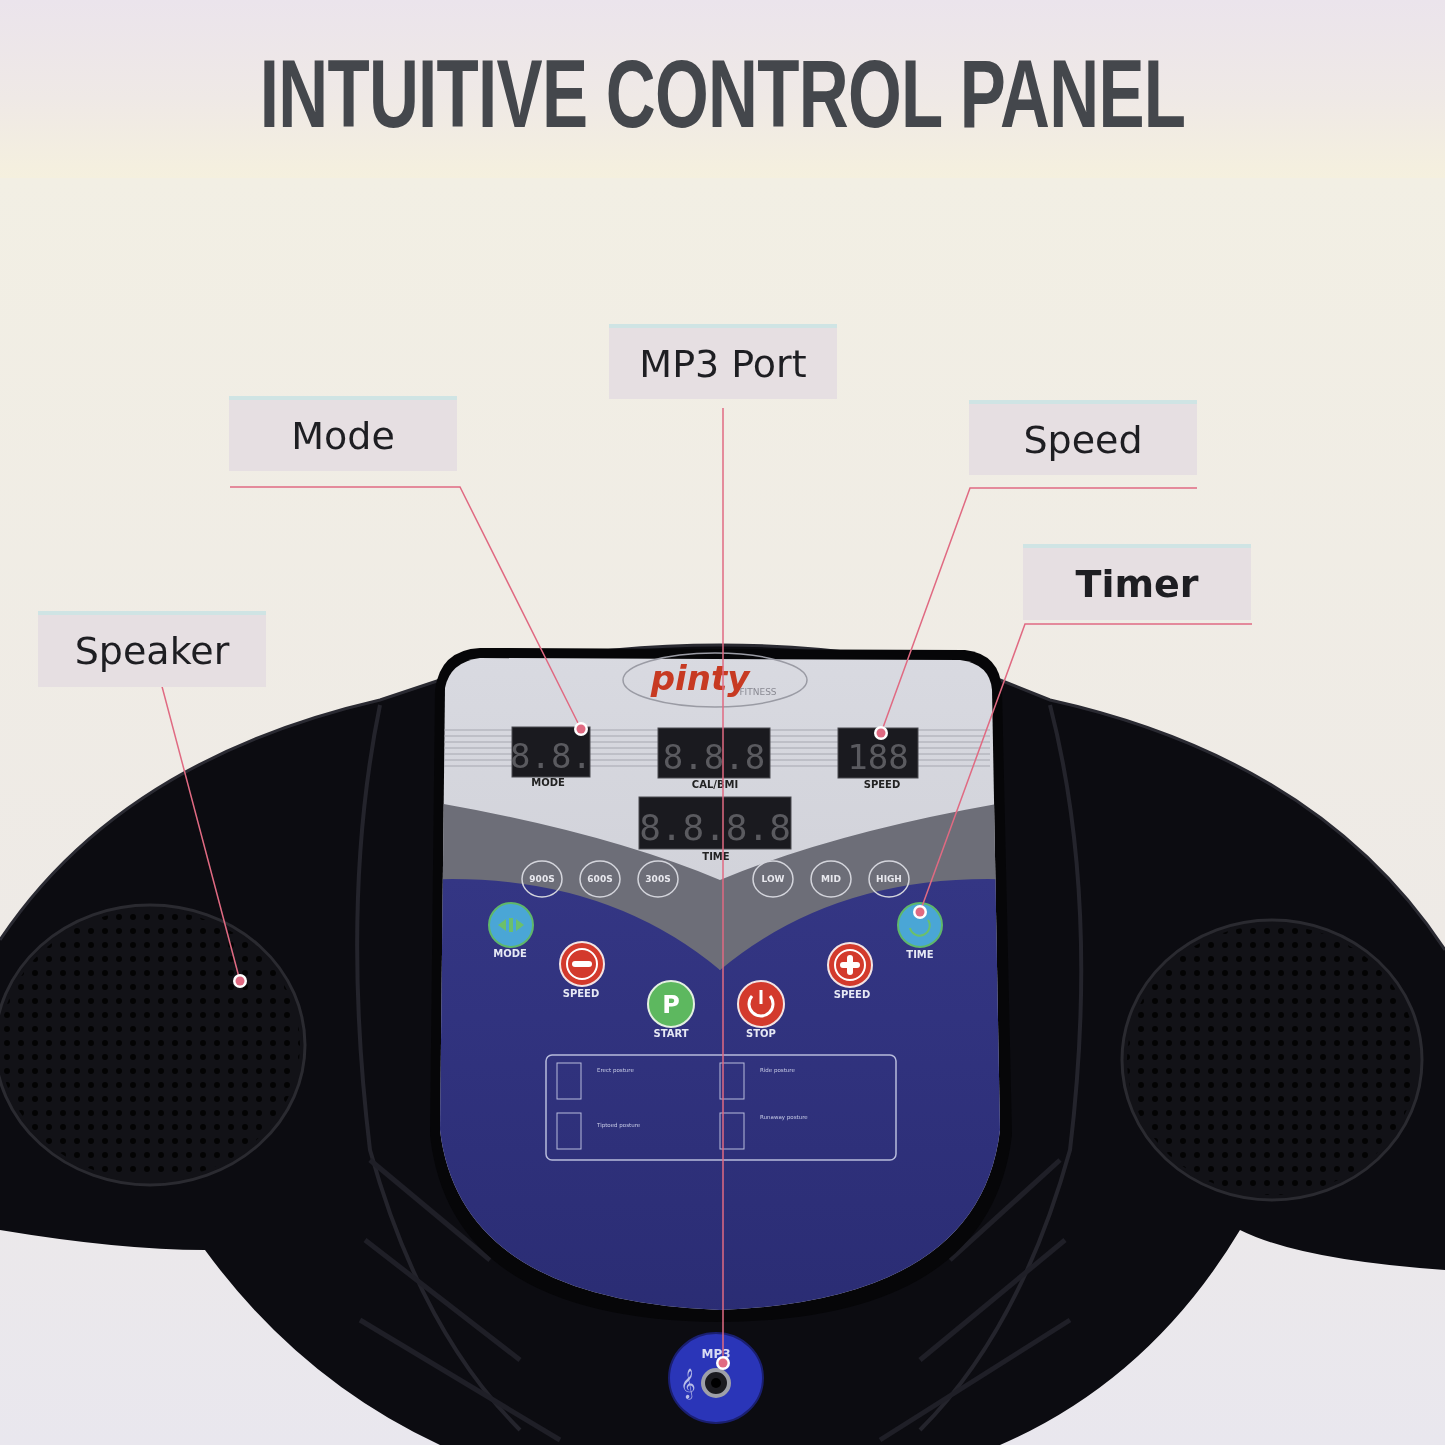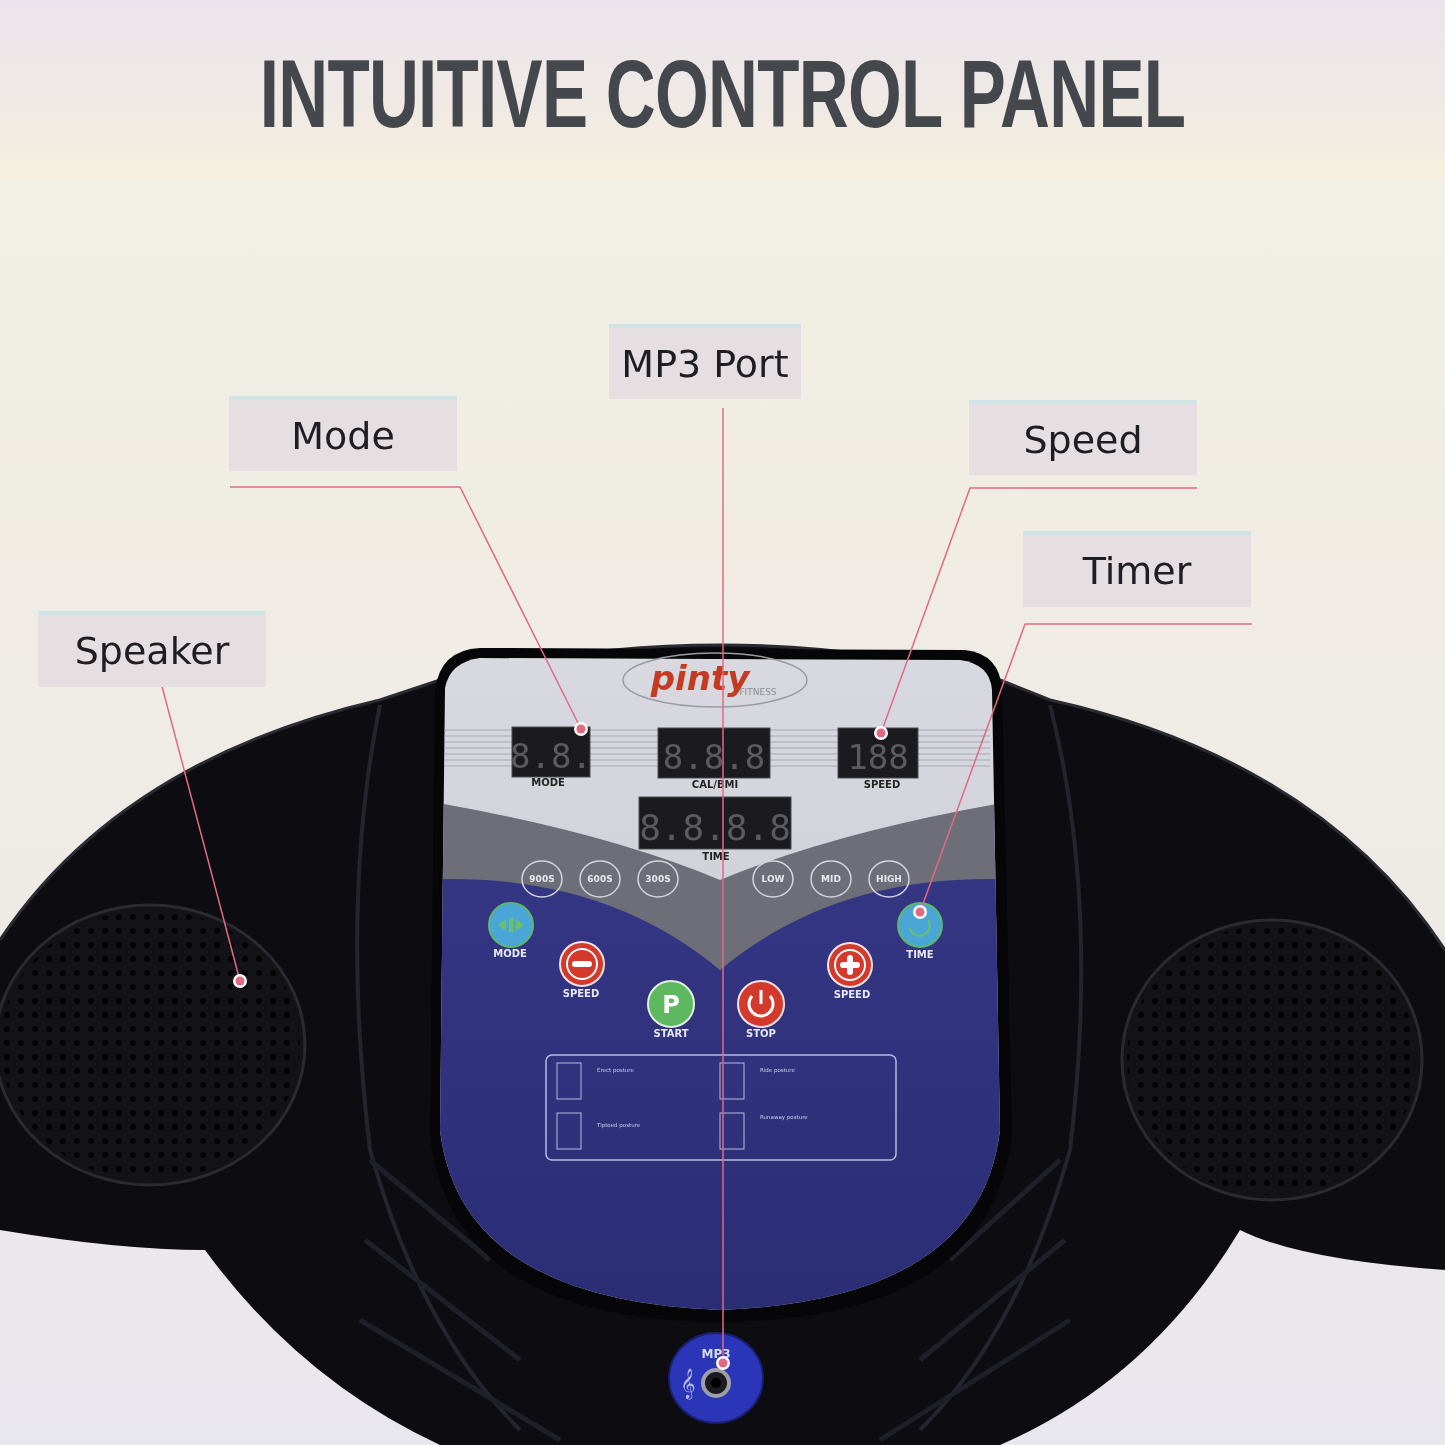--- a/index.html
+++ b/index.html
@@ -234,17 +234,17 @@
       <circle cx="581" cy="729" r="4.5" fill="#e06a82"></circle>
     <circle cx="881" cy="733" r="7" fill="#fff"></circle>
       <circle cx="881" cy="733" r="4.5" fill="#e06a82"></circle>
     <circle cx="920" cy="912" r="7" fill="#fff"></circle>
       <circle cx="920" cy="912" r="4.5" fill="#e06a82"></circle>
     <circle cx="240" cy="981" r="7" fill="#fff"></circle>
       <circle cx="240" cy="981" r="4.5" fill="#e06a82"></circle>
   </g>
 </svg>
 
-<div class="callout" style="left:609px; top:324px; width:192px; height:75px;">MP3 Port</div>
+<div class="callout" style="left:609px; top:324px; width:228px; height:75px;">MP3 Port</div>
 <div class="callout" style="left:229px; top:396px; width:228px; height:75px;">Mode</div>
 <div class="callout" style="left:969px; top:400px; width:228px; height:75px;">Speed</div>
-<div class="callout" style="left:1023px; top:531px; width:228px; height:76px;">Timer</div>
+<div class="callout" style="left:1023px; top:544px; width:228px; height:76px;font-weight:bold;">Timer</div>
 <div class="callout" style="left:38px; top:571px; width:228px; height:76px;margin-top:40px;">Speaker</div>
 
 </body></html>

